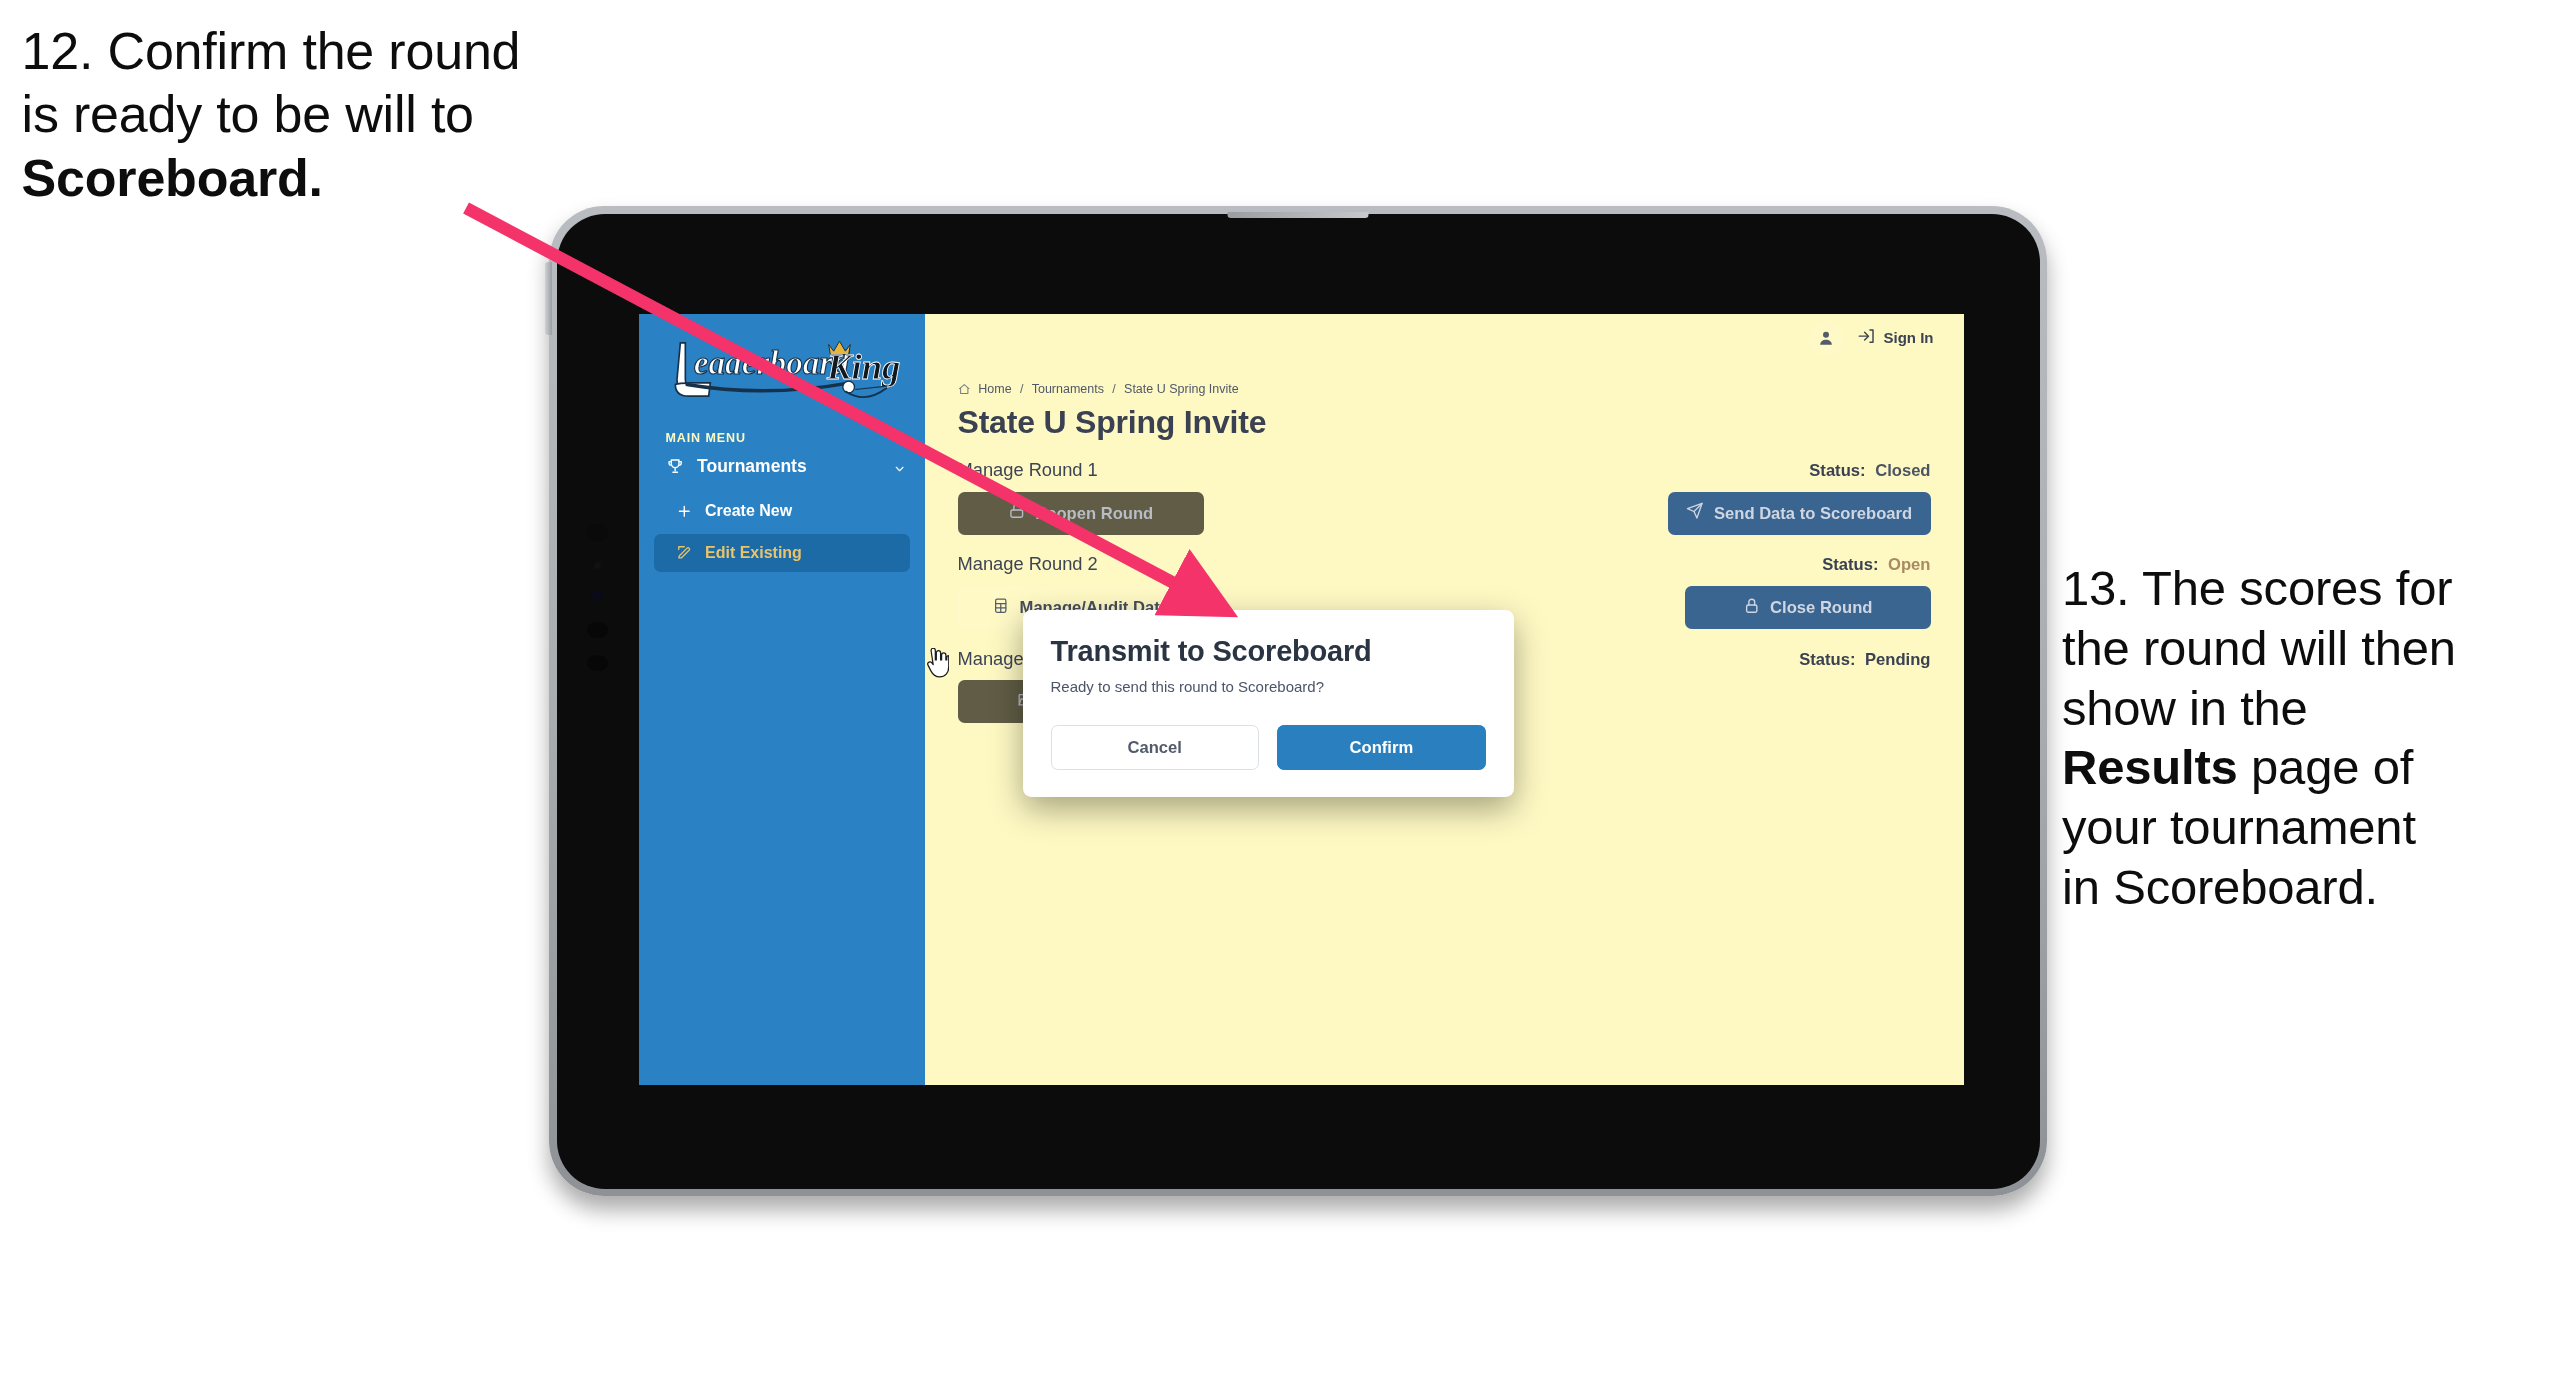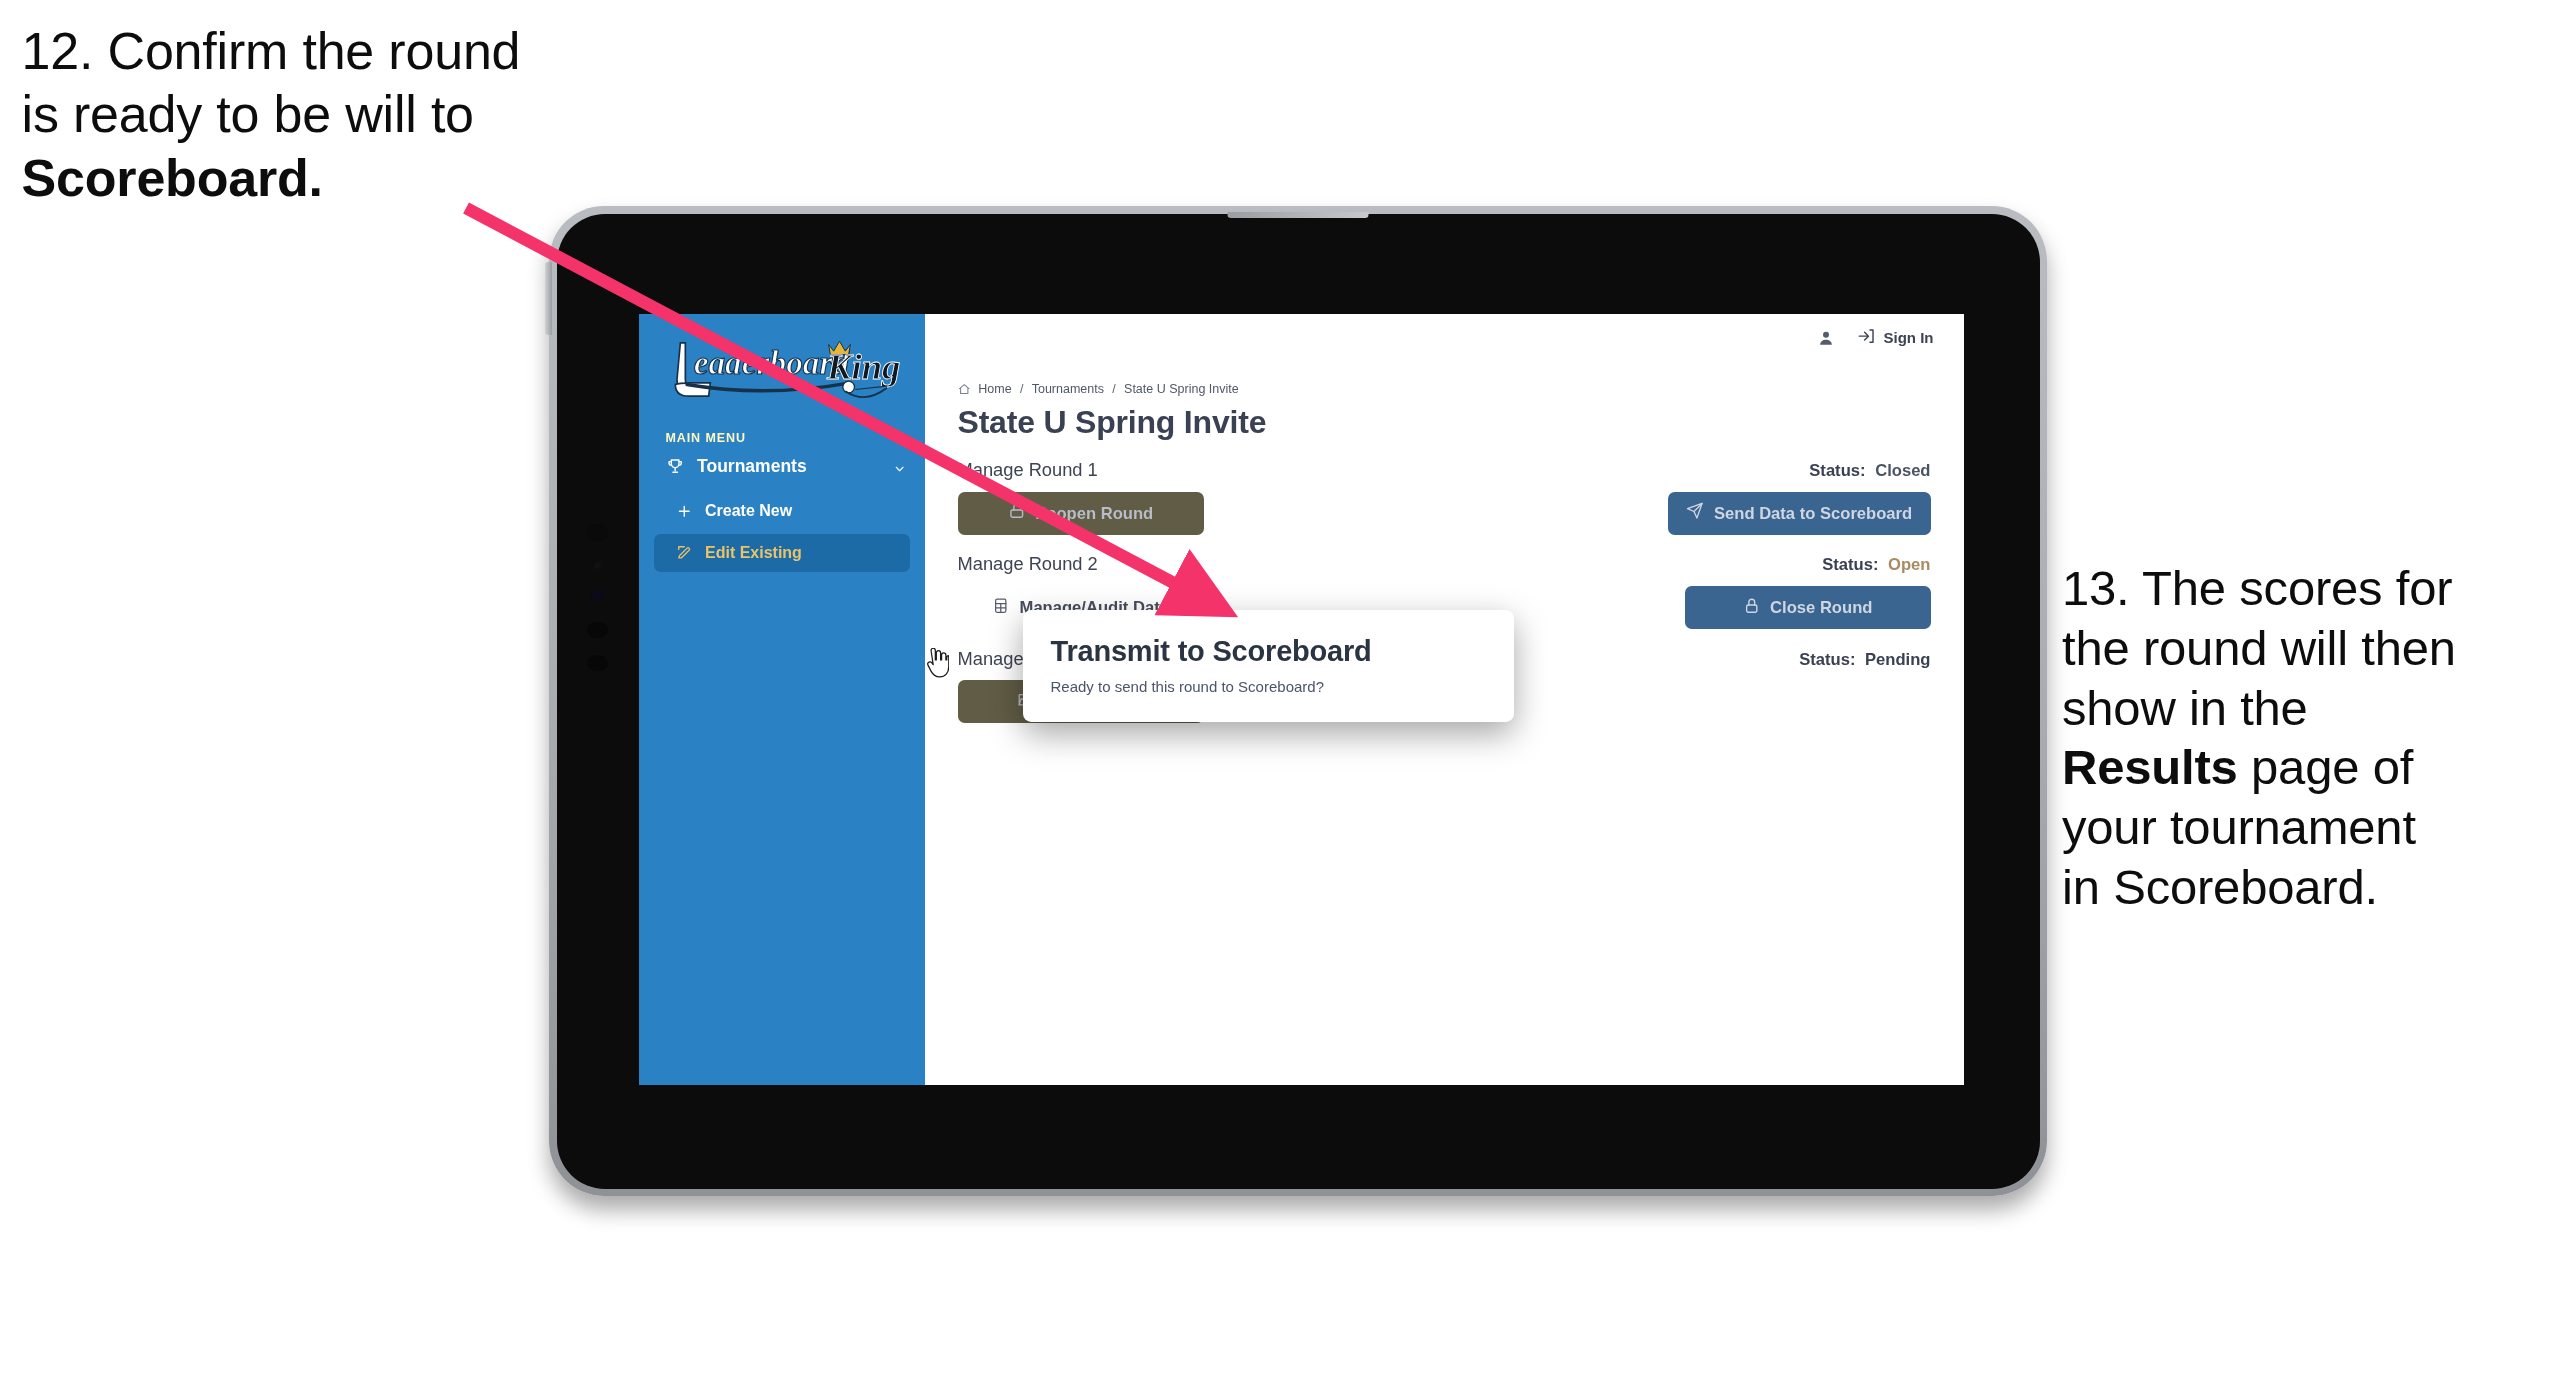--- a/index.html
+++ b/index.html
@@ -104,21 +104,21 @@
     margin: 3.3px 15px; padding: 10px 0 10px 21.6px;
     color: #ffffff; font-size: 16px; font-weight: bold;
     border-radius: 6.7px;
   }
   .nav-sub .ico { width: 18.3px; height: 18.3px; display:inline-flex; align-items:center; justify-content:center; }
   .nav-sub .ico svg { width: 16.6px; height: 16.6px; }
   .nav-sub.active { background: #1c6aa6; color: #e9c46a; }
   .nav-sub.active .ico svg { stroke: #e9c46a; }
 
   
-  #main { flex: 1; min-width: 0; display: flex; flex-direction: column; background: #ffffff; }
+  #main { flex: 1; min-width: 0; display: flex; flex-direction: column; background: #fef9c3; }
   #topbar {
     height: 50px; display: flex; align-items: center; justify-content: flex-end;
     gap: 13.3px; padding-right: 30px;
     border-bottom: 0.8px solid rgba(255,255,255,0.07);
   }
   #avatar {
     width: 35px; height: 35px; border-radius: 50%;
     background: rgba(255,255,255,0.07);
     display: flex; align-items: center; justify-content: center;
   }
@@ -407,20 +407,24 @@
                 </div>
               </div>
             </div>
           </div>
         </div>
 
 
         <div id="modal">
           <div id="modal-title">Transmit to Scoreboard</div>
           <div id="modal-sub">Ready to send this round to Scoreboard?</div>
+          <div id="modal-actions">
+            <div class="m-btn" id="btn-cancel">Cancel</div>
+            <div class="m-btn" id="btn-confirm">Confirm</div>
+          </div>
         </div>
 
       </div>
     </div>
   </div>
 
   <svg id="arrow" viewBox="0 0 3096 1666" xmlns="http://www.w3.org/2000/svg">
     <defs>
       <marker id="ah" markerWidth="6" markerHeight="6" refX="2.6" refY="3" orient="auto">
         <path d="M0,0 L6,3 L0,6 Z" fill="#f4336b"></path>

